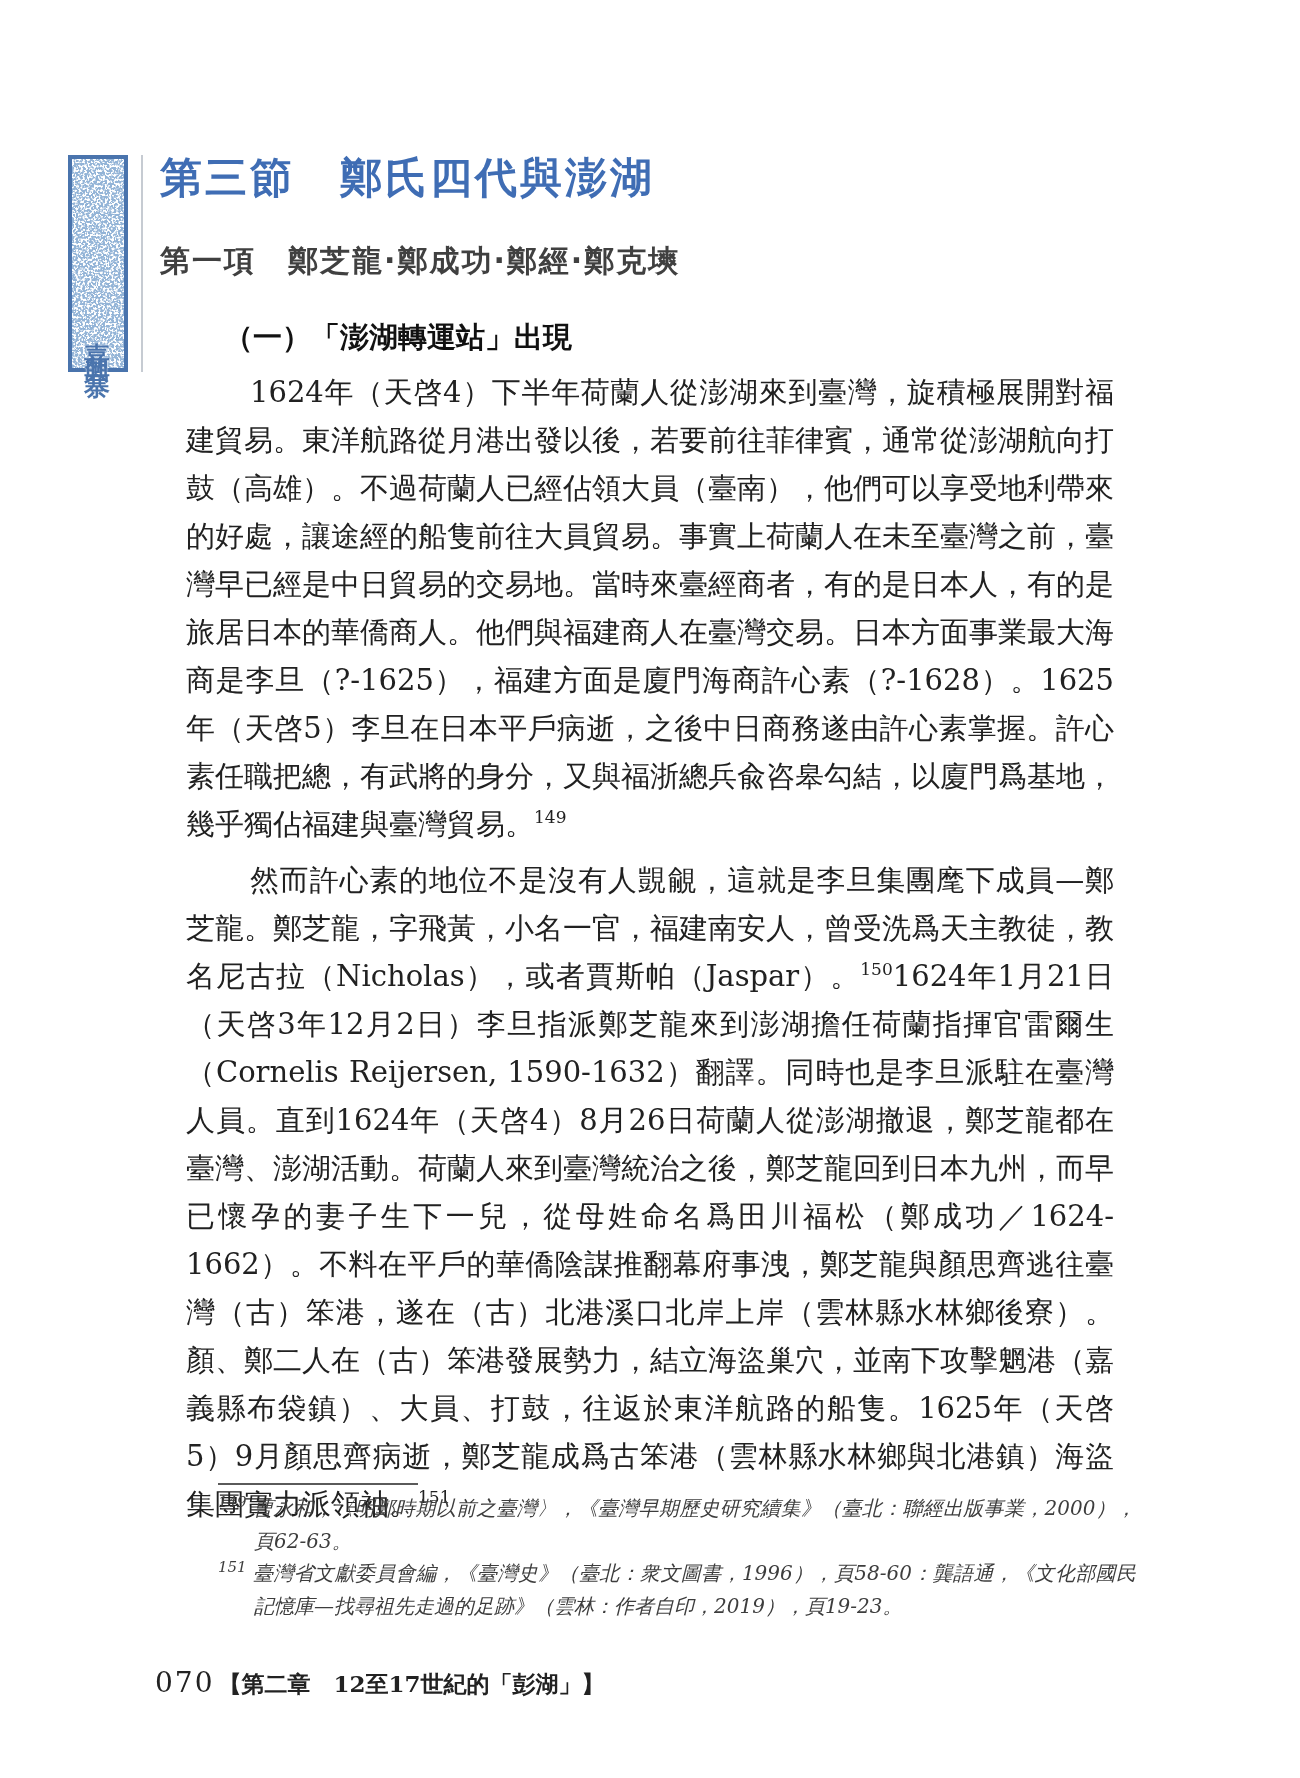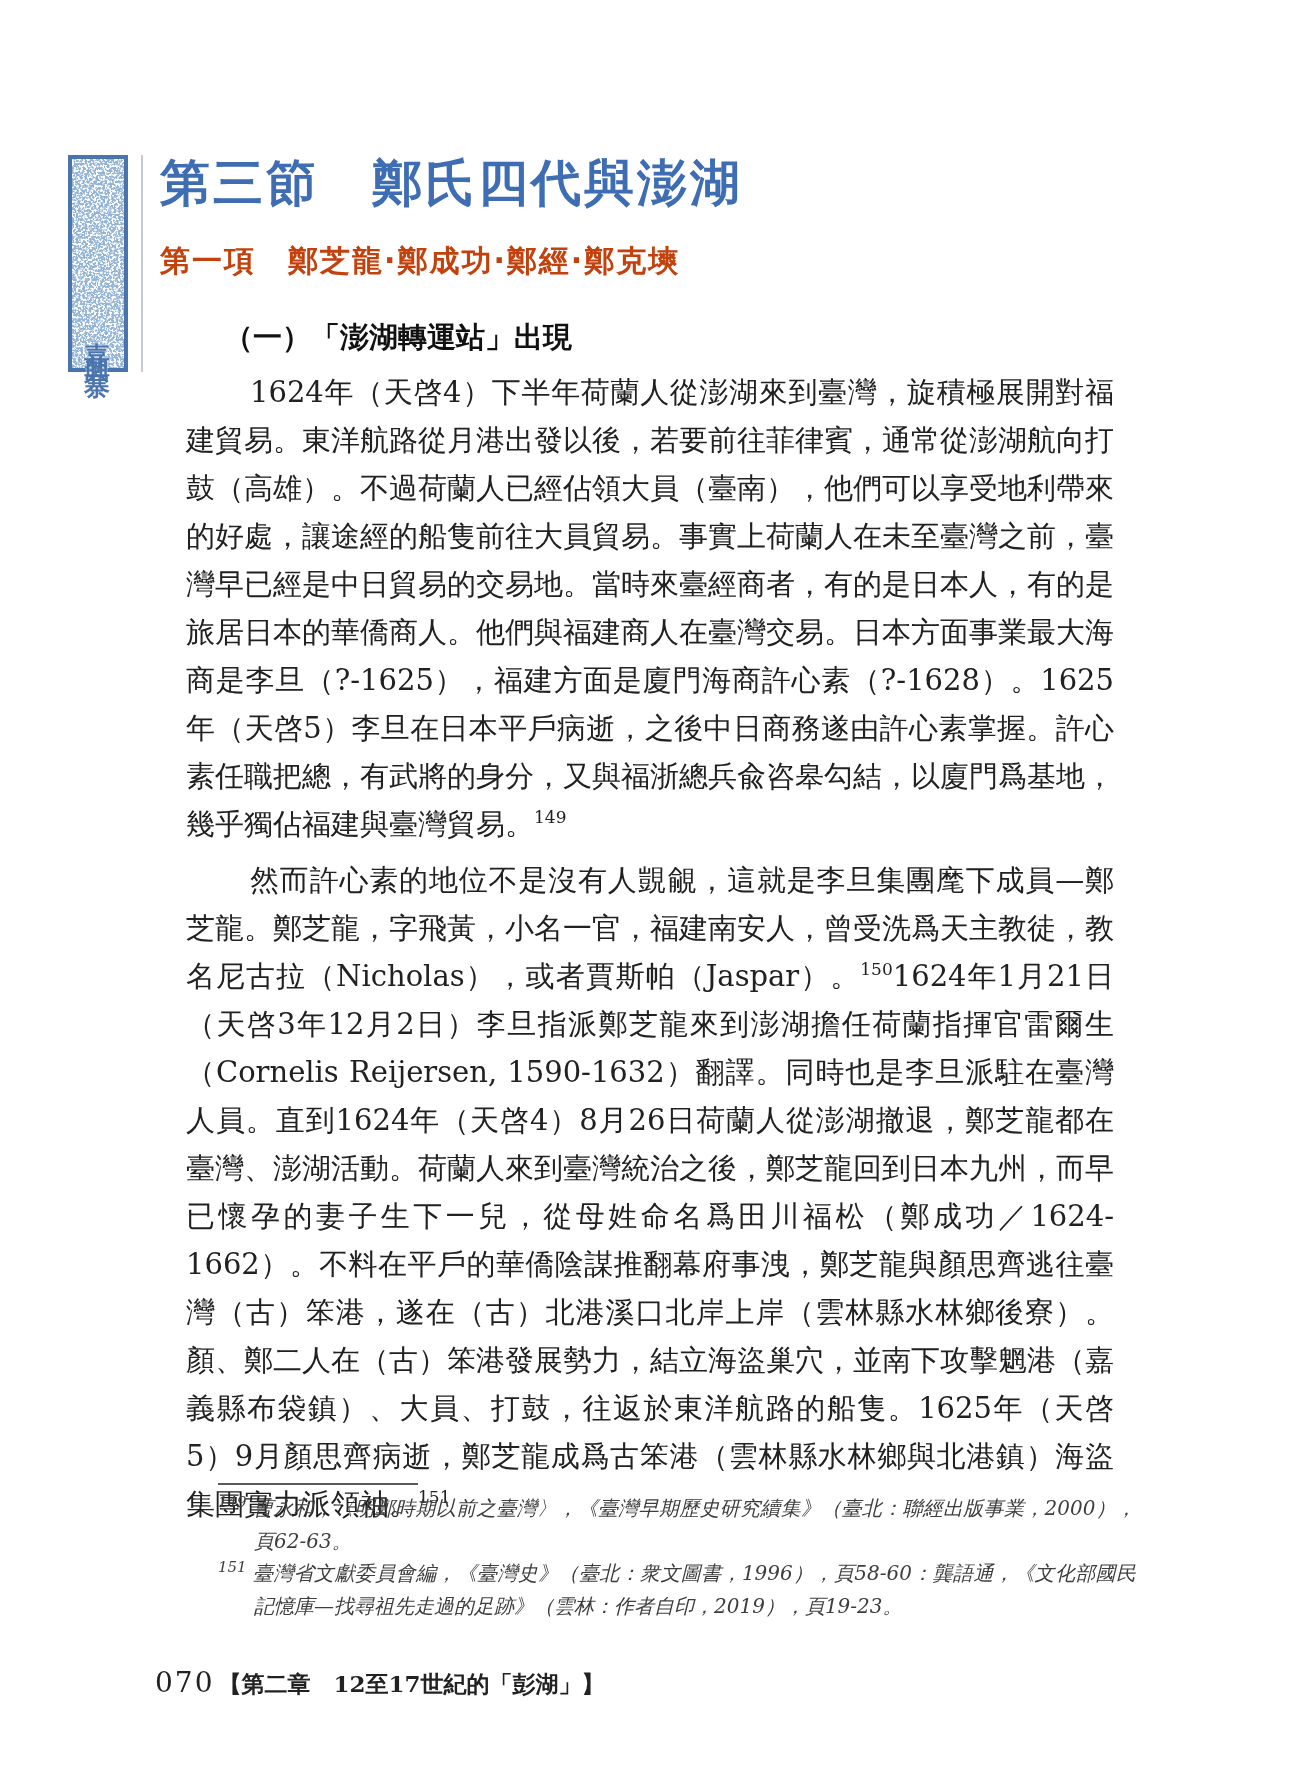--- a/index.html
+++ b/index.html
@@ -32,30 +32,30 @@
   }
   .header-divider {
     position:absolute; left:141px; top:155px;
     width:2px; height:217px;
     background:#c6cbd2;
   }
   
   .section-title {
     position:absolute; left:160px; top:150px;
     margin:0;
-    font-size:50px; font-weight:bold;
+    font-size:42px; font-weight:bold;
     color:#3f6db4;
     letter-spacing:3px;
     font-family:"DejaVu Serif","Liberation Serif",serif;
   }
   .subsection-title {
     position:absolute; left:160px; top:241px;
     margin:0;
     font-size:30px; font-weight:bold;
-    color:#c2410c;
+    color:#404040;
     letter-spacing:2px;
     font-family:"DejaVu Sans","Liberation Sans",sans-serif;
   }
   
   .content {
     position:absolute; left:178px; top:314px;
     width:944px;
     color:#1e1e1e;
   }
   .body-heading {

